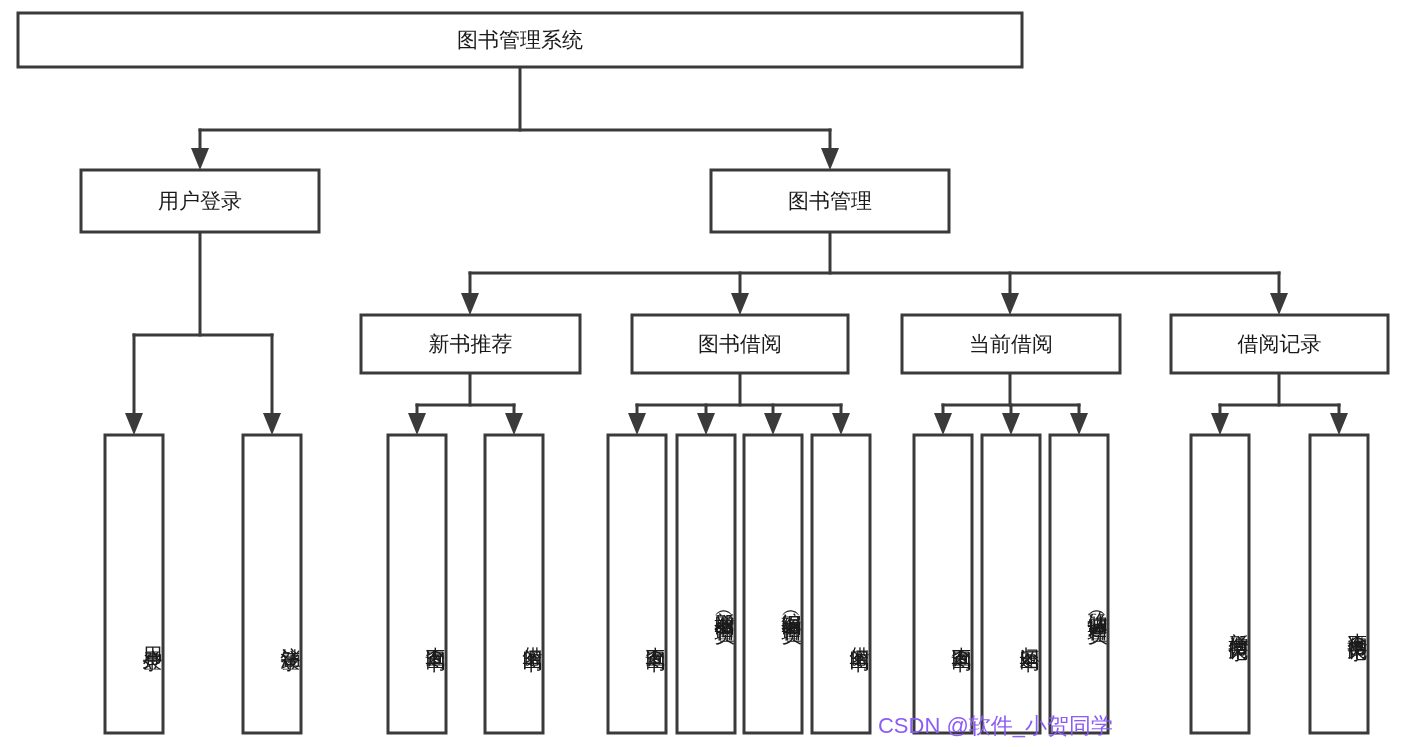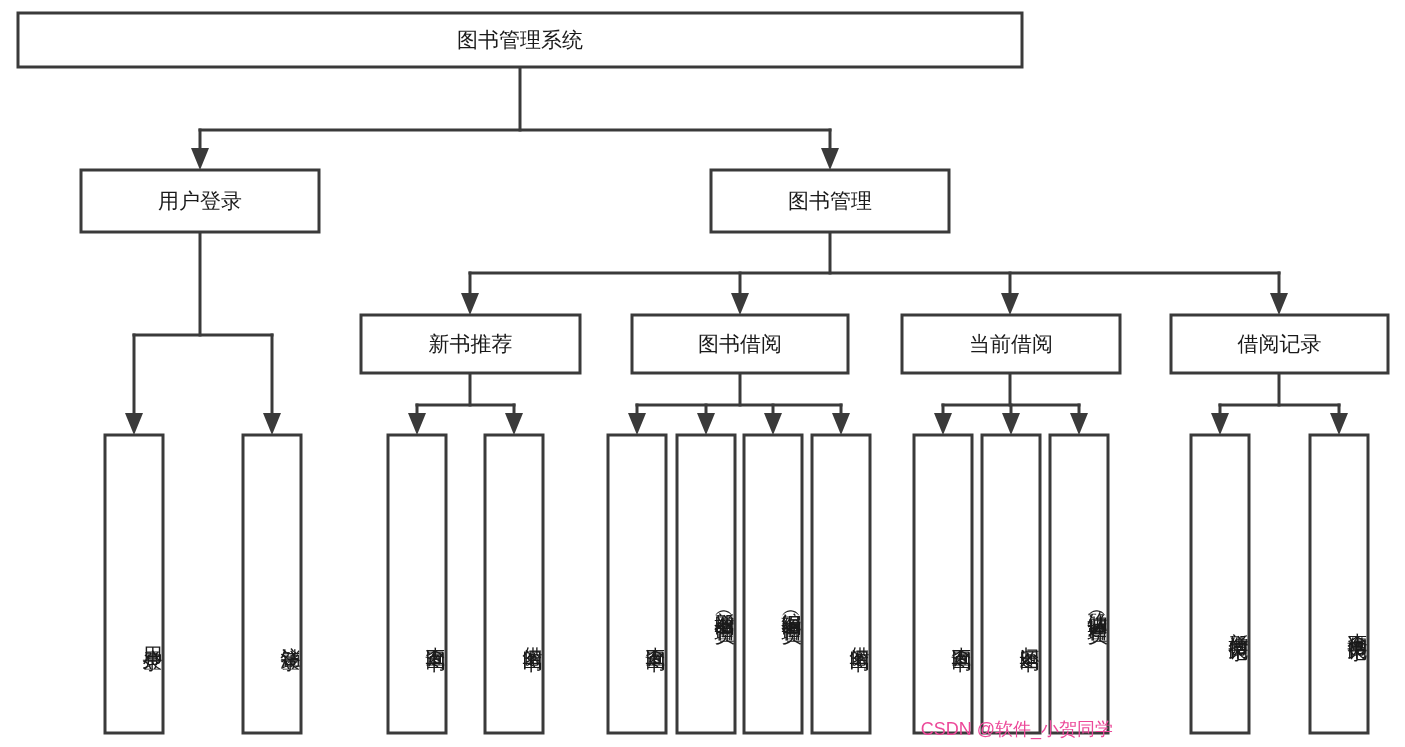--- a/index.html
+++ b/index.html
@@ -61,22 +61,22 @@
     align-items: flex-start;
     justify-content: center;
     white-space: nowrap;
     pointer-events: none;
   }
   .watermark {
     position: absolute;
     right: 8px;
     bottom: 6px;
     font-family: "Liberation Sans", "DejaVu Sans", sans-serif;
-    font-size: 18px;
-    color: #ec4899;
+    font-size: 22px;
+    color: #8b5cf6;
     white-space: nowrap;
     user-select: none;
   }
 </style>
 </head>
 <body>
 
 <div id="diagram-root">
   <svg class="diagram-canvas" viewBox="0 0 1405 747">
     <g id="connector-layer">

